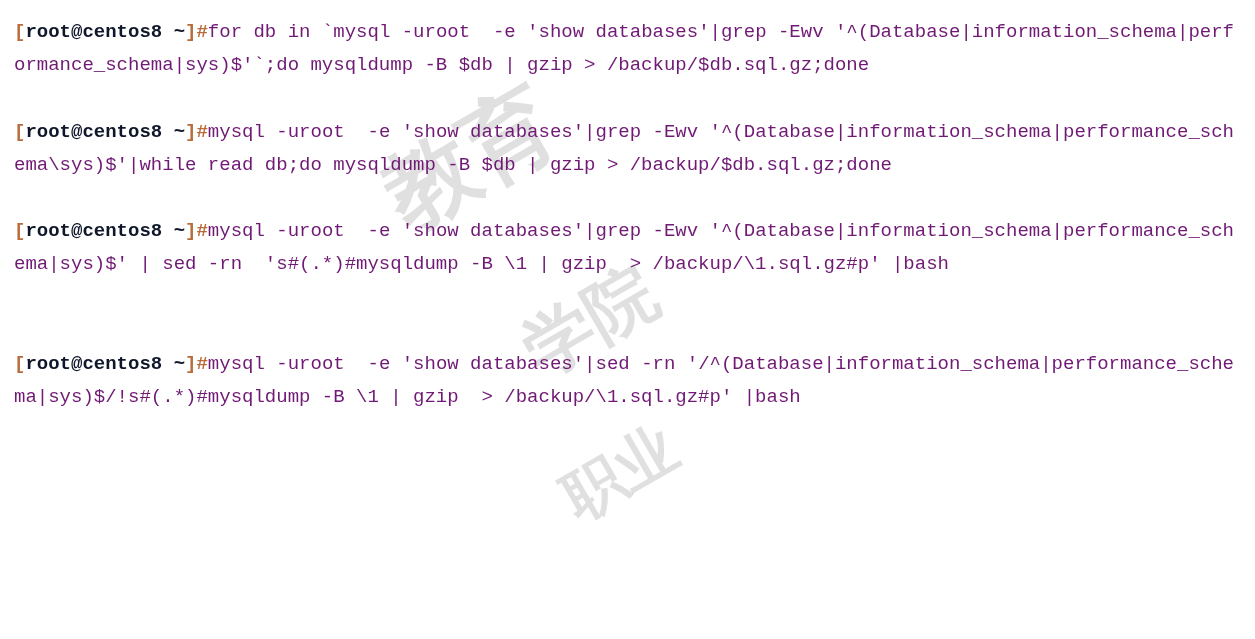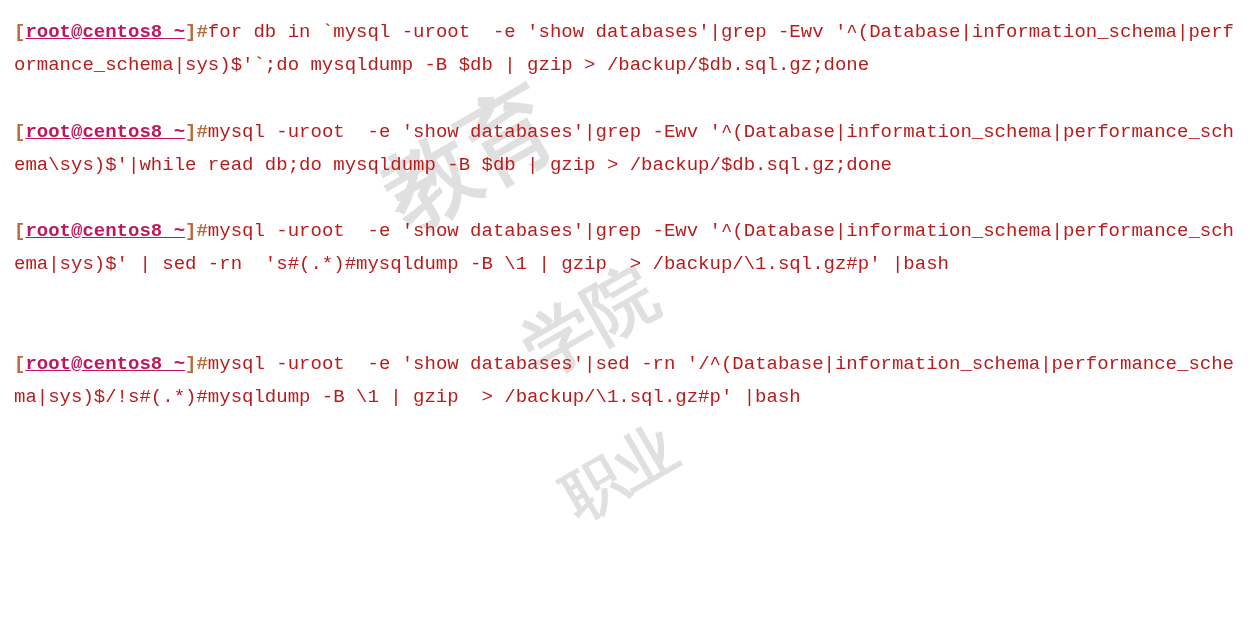--- a/index.html
+++ b/index.html
@@ -35,22 +35,22 @@
     .wm.c { top: 420px; left: 560px; font-size: 60px; }
     .terminal {
       position: relative;
       z-index: 1;
       white-space: pre-wrap;
       word-break: break-all;
     }
     .block { margin-bottom: 33px; }
     .block:last-child { margin-bottom: 8px; }
     .prompt-bracket { color: #b86b3b; font-weight: bold; }
-    .prompt-host { color: #be185d; font-weight: bold; text-decoration: underline; }
-    .cmd { color: #b91c1c; }
+    .prompt-host { color: #0f172a; font-weight: bold; }
+    .cmd { color: #701a75; }
   </style>
 </head>
 <body>
 
 <div class="watermark-container">
   <div class="wm a">教育</div>
   <div class="wm b">学院</div>
   <div class="wm c">职业</div>
 </div>
 

